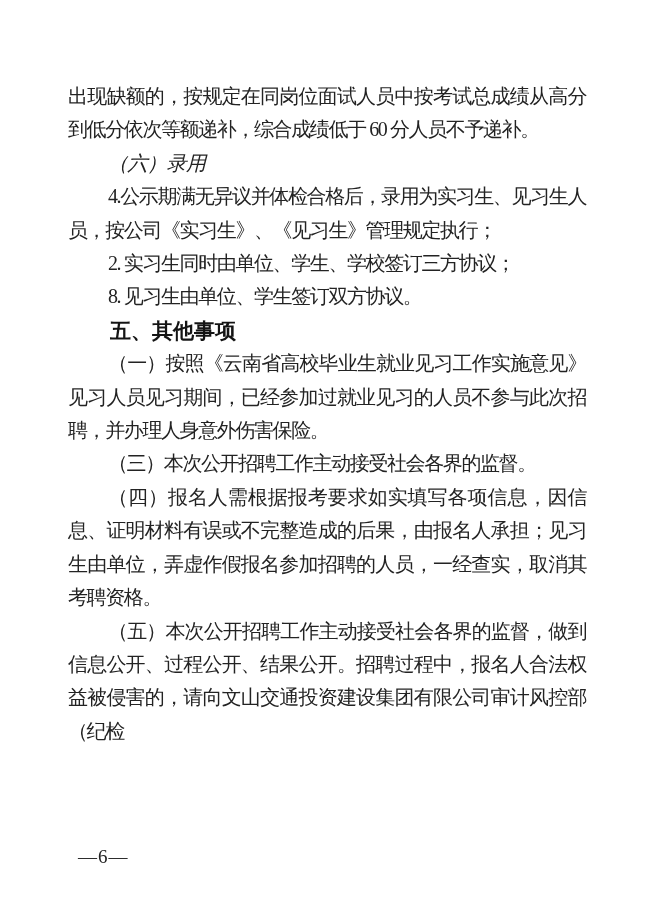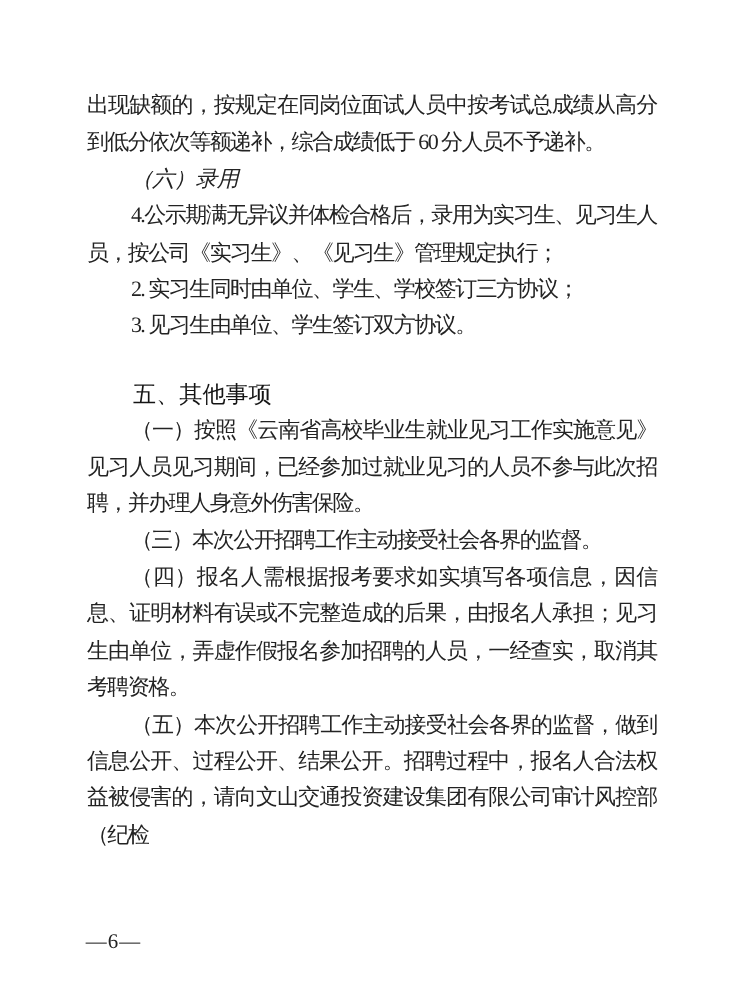--- a/index.html
+++ b/index.html
@@ -9,21 +9,21 @@
   }
   .page {
     position: relative;
     width: 665px;
     height: 916px;
     background: #ffffff;
     overflow: hidden;
   }
   .content {
     position: absolute;
-    left: 79px;
+    left: 68px;
     top: 80px;
     width: 518px;
     font-family: "Liberation Serif", "DejaVu Serif", serif;
     font-size: 20px;
     line-height: 33.4px;
     letter-spacing: -1.4px;
     color: #232323;
     text-align: justify;
   }
   p.para {
@@ -33,47 +33,46 @@
   }
   p.para.no-indent {
     text-indent: 0;
   }
   p.heading-kai {
     font-style: italic;
     letter-spacing: -0.5px;
   }
   p.heading-hei {
     font-family: "Liberation Sans", "DejaVu Sans", sans-serif;
-    font-weight: normal;
+    font-weight: bold;
     font-style: normal;
     font-size: 21px;
     letter-spacing: 0px;
     color: #141414;
-    margin-top: 28px;
   }
   .footer {
     position: absolute;
     left: 78px;
     top: 846px;
     font-family: "Liberation Serif", "DejaVu Serif", serif;
     font-size: 19px;
     letter-spacing: 1px;
     color: #232323;
   }
 </style>
 </head>
 <body>
 
 <div class="page">
   <div class="content" id="paragraphs">
       <p class="para body no-indent">出现缺额的，按规定在同岗位面试人员中按考试总成绩从高分到低分依次等额递补，综合成绩低于 60 分人员不予递补。</p>
       <p class="para heading-kai">（六）录用</p>
       <p class="para body">4.公示期满无异议并体检合格后，录用为实习生、见习生人员，按公司《实习生》、《见习生》管理规定执行；</p>
       <p class="para body">2. 实习生同时由单位、学生、学校签订三方协议；</p>
-      <p class="para body">3. 见习生由单位、学生签订双方协议。</p>
+      <p class="para body">8. 见习生由单位、学生签订双方协议。</p>
       <p class="para heading-hei">五、其他事项</p>
       <p class="para body">（一）按照《云南省高校毕业生就业见习工作实施意见》见习人员见习期间，已经参加过就业见习的人员不参与此次招聘，并办理人身意外伤害保险。</p>
       <p class="para body">（三）本次公开招聘工作主动接受社会各界的监督。</p>
       <p class="para body">（四）报名人需根据报考要求如实填写各项信息，因信息、证明材料有误或不完整造成的后果，由报名人承担；见习生由单位，弄虚作假报名参加招聘的人员，一经查实，取消其考聘资格。</p>
       <p class="para body">（五）本次公开招聘工作主动接受社会各界的监督，做到信息公开、过程公开、结果公开。招聘过程中，报名人合法权益被侵害的，请向文山交通投资建设集团有限公司审计风控部（纪检</p>
     </div>
   <div class="footer">—6—</div>
 </div>
 
 </body></html>

